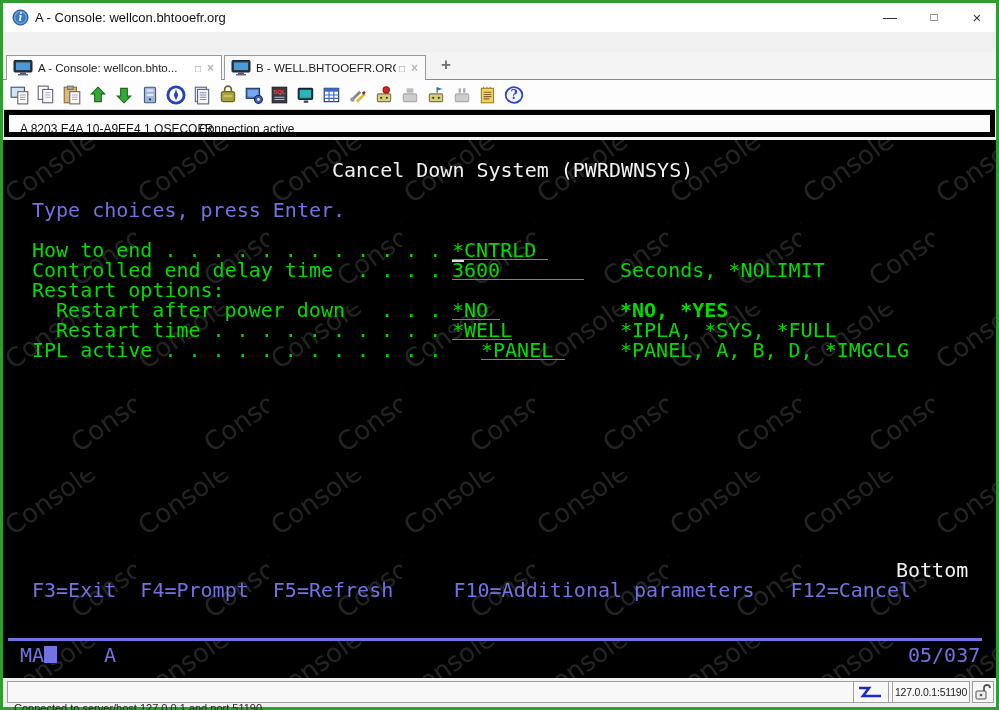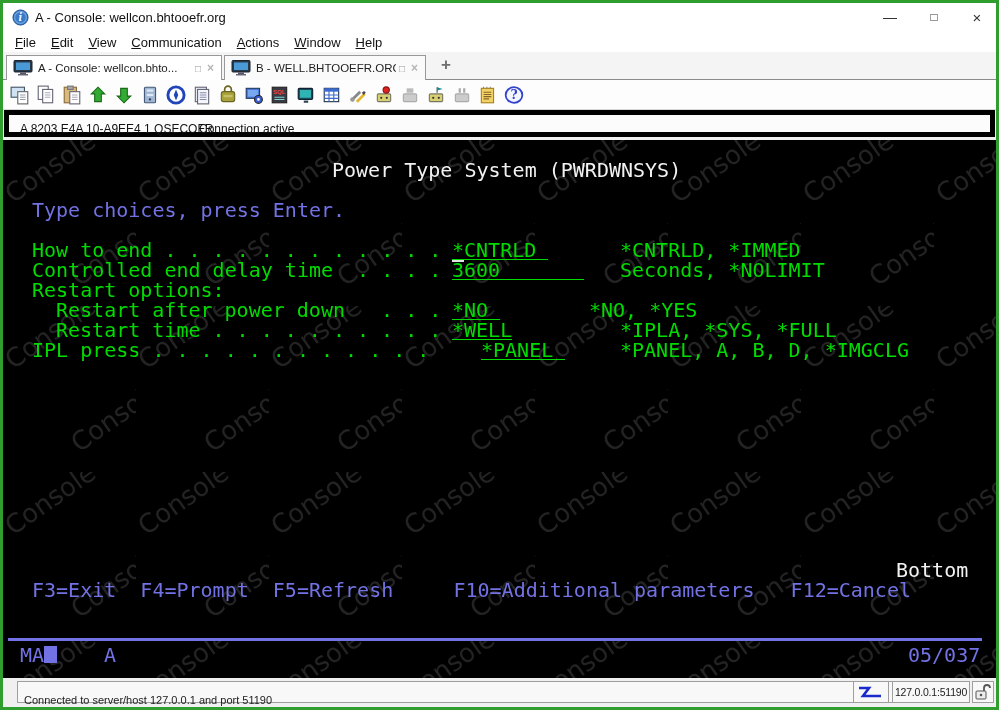--- a/index.html
+++ b/index.html
@@ -39,21 +39,21 @@
   .c-green{color:var(--tgreen);}
   .c-blue{color:var(--tblue);}
   .c-white{color:var(--twhite);}
   .tfield{border-bottom:1px solid currentColor;box-sizing:border-box;}
   .cursorline{position:absolute;width:12px;height:2px;background:var(--tcursor);}
   .oia-block{position:absolute;width:13px;height:17px;background:var(--tblue);}
   .separator{position:absolute;left:5px;top:498px;width:974px;height:3px;background:var(--tblue);}
   
   .statusbar{position:absolute;left:0;top:675px;width:993px;height:29px;background:#f0f0f0;}
   .sb-panel{position:absolute;top:3px;height:22px;border:1px solid #9f9f9f;background:#f8f8f8;box-sizing:border-box;font-size:11px;color:#222;}
-  #sb-msg{left:14px;width:953px;padding:12px 0 0 6px;}
+  #sb-msg{left:4px;width:953px;padding:20px 0 0 6px;}
   #sb-arrow{position:absolute;right:6px;top:5px;font-size:8px;color:#333;}
   #sb-conn{left:850px;width:36px;}
   #sb-conn svg{width:34px;height:20px;display:block;}
   #sb-addr{left:889px;width:78px;padding-top:4px;font-size:10.5px;text-align:center;letter-spacing:-0.2px;}
   #sb-lock{left:969px;width:22px;}
   #sb-lock svg{width:18px;height:20px;display:block;margin:0 auto;}
 </style>
 </head>
 <body>
 
@@ -66,29 +66,20 @@
           <circle cx="9" cy="9" r="6.2" fill="none" stroke="#8cbcec" stroke-width="1.2" opacity="0.7"></circle>
           <text x="9" y="13" font-size="11" font-style="italic" font-weight="bold" fill="#e8f2fc" text-anchor="middle" font-family="DejaVu Serif,serif">i</text>
         </svg>
     </span>
     <span class="title-text">A - Console: wellcon.bhtooefr.org</span>
     <span class="winbtn" id="btn-min">—</span>
     <span class="winbtn" id="btn-max">□</span>
     <span class="winbtn" id="btn-close">×</span>
   </div>
 
-  <div class="menubar" id="menubar">
-      <span class="menu-item" title="File"><u>F</u>ile</span>
-      <span class="menu-item" title="Edit"><u>E</u>dit</span>
-      <span class="menu-item" title="View"><u>V</u>iew</span>
-      <span class="menu-item" title="Communication"><u>C</u>ommunication</span>
-      <span class="menu-item" title="Actions"><u>A</u>ctions</span>
-      <span class="menu-item" title="Window"><u>W</u>indow</span>
-      <span class="menu-item" title="Help"><u>H</u>elp</span>
-    </div>
 
   <div class="tabbar">
     <div class="tab" id="tab-a">
       <span class="mon">
         <svg viewBox="0 0 20 16">
             <rect x="1" y="0.5" width="18" height="11.5" rx="1" fill="#2a3a4a" stroke="#16222e"></rect>
             <rect x="3" y="2.5" width="14" height="7.5" fill="#4a9ad8"></rect>
             <rect x="7" y="12.5" width="6" height="1.5" fill="#556"></rect>
             <rect x="5" y="14" width="10" height="1.5" fill="#667"></rect>
           </svg>
@@ -263,37 +254,36 @@
   <div class="terminal" id="terminal">
       <svg class="wm-svg">
         <defs>
           <pattern id="wm" width="133" height="166" patternUnits="userSpaceOnUse">
             <text transform="translate(10,64) rotate(-35)" font-size="26" fill="#232323" font-family="DejaVu Sans,sans-serif">Console</text>
             <text transform="translate(76,147) rotate(-35)" font-size="26" fill="#232323" font-family="DejaVu Sans,sans-serif">Console</text>
           </pattern>
         </defs>
         <rect x="0" y="0" width="100%" height="100%" fill="url(#wm)"></rect>
       </svg>
-      <span class="tseg c-white" style="left: 329px; top: 20px;">Power Type System (PWRDWNSYS)</span>
+      <span class="tseg c-white" style="left: 329px; top: 20px;">Cancel Down System (PWRDWNSYS)</span>
       <span class="tseg c-blue" style="left: 29px; top: 60px;">Type choices, press Enter.</span>
       <span class="tseg c-green" style="left: 29px; top: 100px;">How to end . . . . . . . . . . . .</span>
       <span class="tseg c-green tfield" style="left: 449px; top: 100px;">*CNTRLD </span>
       <div class="cursorline" style="left: 449px; top: 120px;"></div>
-      <span class="tseg c-green" style="left: 617px; top: 100px;">*CNTRLD, *IMMED</span>
       <span class="tseg c-green" style="left: 29px; top: 120px;">Controlled end delay time  . . . .</span>
       <span class="tseg c-green tfield" style="left: 449px; top: 120px;">3600       </span>
       <span class="tseg c-green" style="left: 617px; top: 120px;">Seconds, *NOLIMIT</span>
       <span class="tseg c-green" style="left: 29px; top: 140px;">Restart options:</span>
       <span class="tseg c-green" style="left: 53px; top: 160px;">Restart after power down   . . .</span>
       <span class="tseg c-green tfield" style="left: 449px; top: 160px;">*NO </span>
-      <span class="tseg c-green" style="left: 586px; top: 160px;">*NO, *YES</span>
+      <span class="tseg c-green" style="left: 617px; top: 160px; font-weight: bold;">*NO, *YES</span>
       <span class="tseg c-green" style="left: 53px; top: 180px;">Restart time . . . . . . . . . .</span>
       <span class="tseg c-green tfield" style="left: 449px; top: 180px;">*WELL</span>
       <span class="tseg c-green" style="left: 617px; top: 180px;">*IPLA, *SYS, *FULL</span>
-      <span class="tseg c-green" style="left: 29px; top: 200px;">IPL press . . . . . . . . . . . .</span>
+      <span class="tseg c-green" style="left: 29px; top: 200px;">IPL active . . . . . . . . . . . .</span>
       <span class="tseg c-green tfield" style="left: 449px; top: 200px; margin-left: 29px;">*PANEL </span>
       <span class="tseg c-green" style="left: 617px; top: 200px;">*PANEL, A, B, D, *IMGCLG</span>
       <span class="tseg c-white" style="left: 893px; top: 420px;">Bottom</span>
       <span class="tseg c-blue" style="left: 29px; top: 440px;">F3=Exit  F4=Prompt  F5=Refresh     F10=Additional parameters   F12=Cancel</span>
       <div class="separator"></div>
       <span class="tseg c-blue" style="left: 17px; top: 505px;">MA</span>
       <span class="tseg c-blue" style="left: 101px; top: 505px;">A</span>
       <span class="tseg c-blue" style="left: 905px; top: 505px;">05/037</span>
       <div class="oia-block" style="left: 41px; top: 506px;"></div>
     </div>

